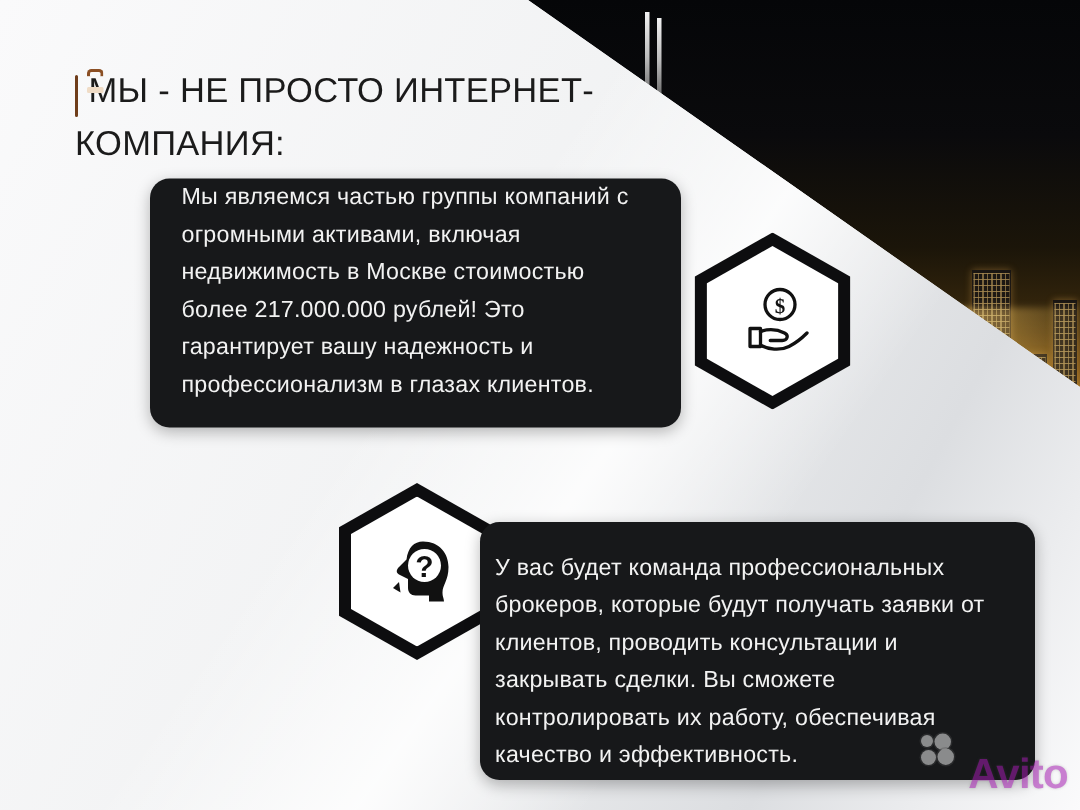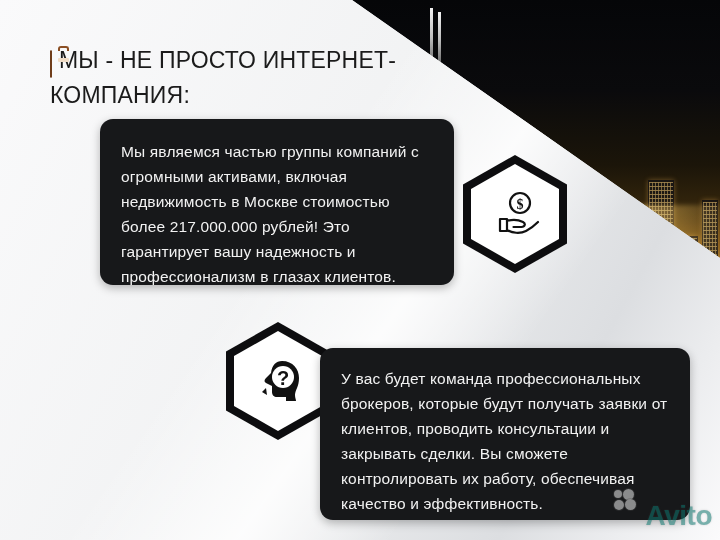--- a/index.html
+++ b/index.html
@@ -203,28 +203,28 @@
     font-size: 15.5px;
     line-height: 25px;
     letter-spacing: .15px;
     white-space: pre-wrap;
   }
   #panel-one {
     left: 100px;
     top: 119px;
     width: 354px;
     height: 166px;
-    padding: 20px 20px 0 21px;
+    padding: 0 20px 0 21px;
   }
   #panel-two {
     left: 320px;
     top: 348px;
     width: 370px;
     height: 172px;
-    padding: 18px 20px 0 21px;
+    padding: 18px 20px 0 10px;
   }
 
   
   .hex-badge {
     position: absolute;
     width: 104px;
     height: 118px;
   }
   .hex-outer, .hex-inner {
     position: absolute;
@@ -270,21 +270,21 @@
     background: #e9e9e9;
     box-shadow: 0 0 0 1px rgba(120,120,120,.35);
   }
   .avito-dots i:nth-child(1) { width: 8px;  height: 8px;  left: 0;   top: 1px; }
   .avito-dots i:nth-child(2) { width: 11px; height: 11px; left: 9px; top: 0; }
   .avito-dots i:nth-child(3) { width: 10px; height: 10px; left: 0;   top: 11px; }
   .avito-dots i:nth-child(4) { width: 11px; height: 11px; left: 11px; top: 10px; }
   .avito-text {
     font-size: 28px;
     font-weight: 700;
-    color: #0f766e;
+    color: #a21caf;
     letter-spacing: -.5px;
     text-shadow: 0 0 2px rgba(90,90,90,.5);
     margin-top: 32px;
   }
 </style>
 </head>
 <body>
 
 <div id="slide">
 

